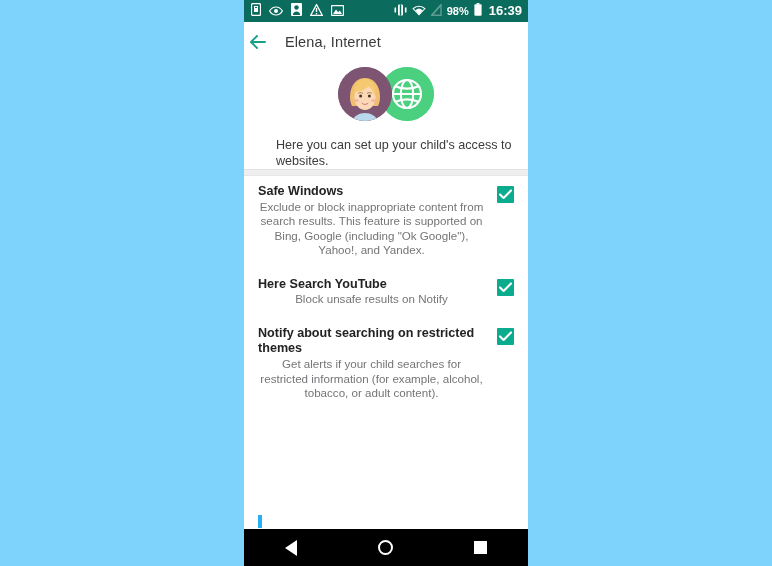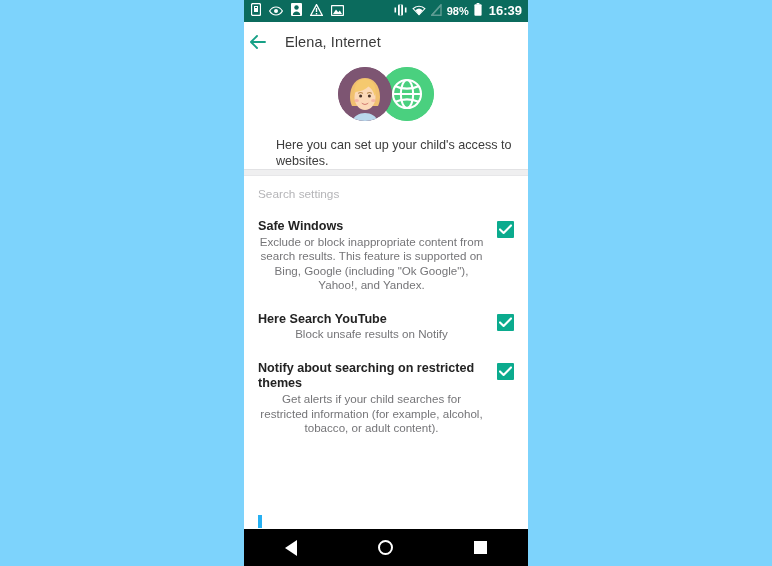--- a/index.html
+++ b/index.html
@@ -325,21 +325,20 @@
             <path d="M23.4 35.6c1.6 1.9 5.6 1.9 7.2 0-1 3-6.2 3-7.2 0z" fill="#c4605d"></path>
           </svg>
         </div>
       </div>
       <div class="hero-text">Here you can set up your child's access to websites.</div>
     </div>
 
 
     <div class="band"></div>
 
-    <div class="section-header">Search settings</div>
 
     <div class="item">
       <div class="item-body">
         <div class="item-title">Safe Windows</div>
         <div class="item-desc">Exclude or block inappropriate content from search results. This feature is supported on Bing, Google (including "Ok Google"), Yahoo!, and Yandex.</div>
       </div>
       <span class="checkbox">
         <svg width="13" height="11" viewBox="0 0 13 11">
             <path d="M1 5.4 4.6 9 12 1.4" fill="none" stroke="#ffffff" stroke-width="2.1" stroke-linecap="round" stroke-linejoin="round"></path>
           </svg>

